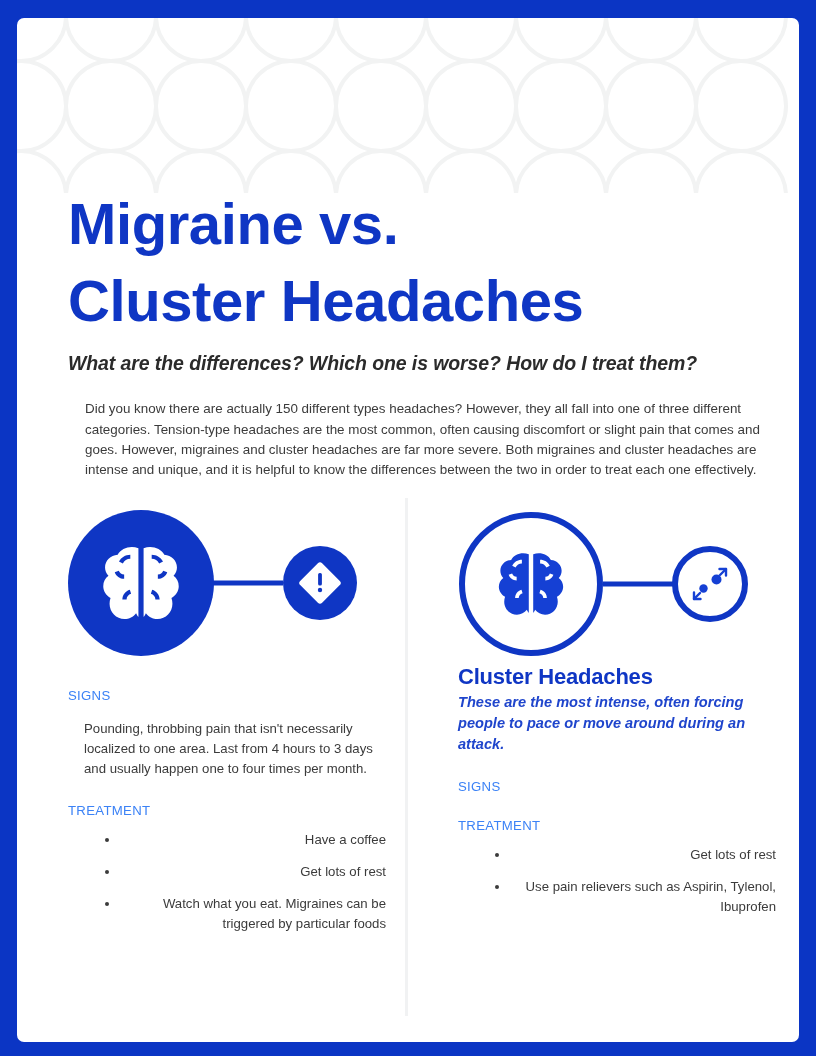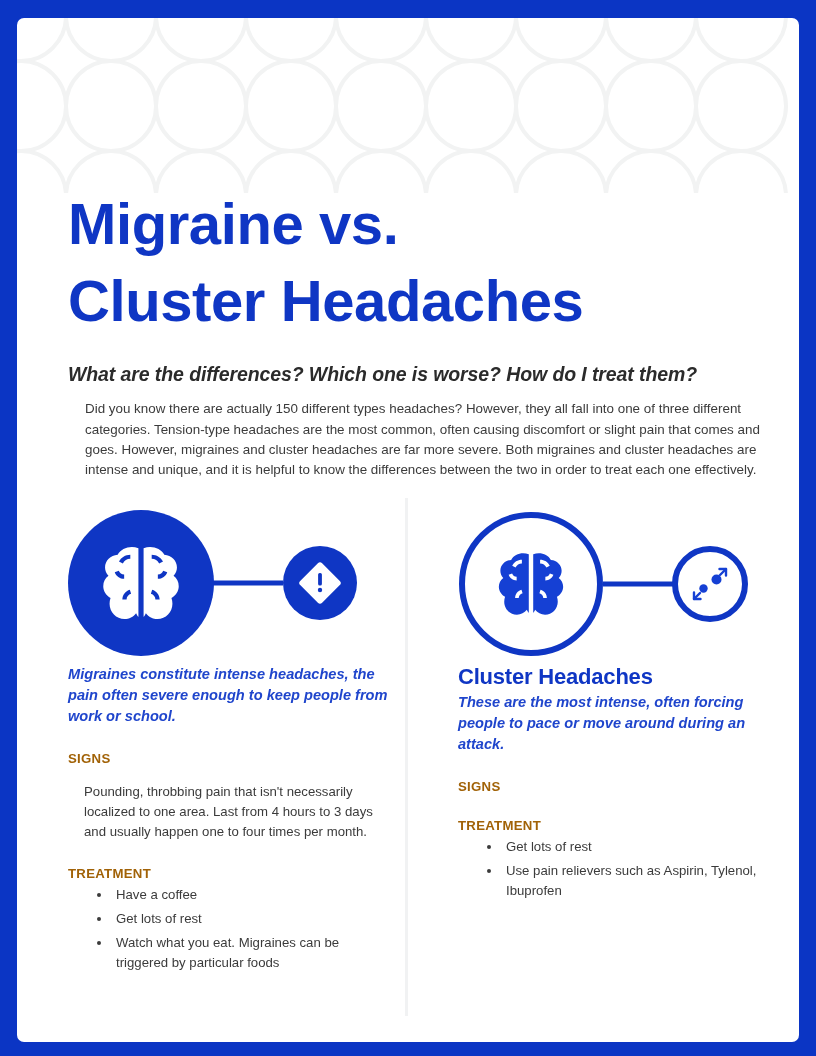--- a/index.html
+++ b/index.html
@@ -63,21 +63,20 @@
   .subtitle {
     position: absolute;
     left: 51px;
     top: 334px;
     width: 700px;
     font-size: 19.5px;
     font-style: italic;
     font-weight: 600;
     color: #2b2b2b;
     letter-spacing: -0.1px;
-    margin-top: 11px;
   }
   .intro {
     position: absolute;
     left: 68px;
     top: 368px;
     width: 678px;
     font-size: 13.4px;
     line-height: 20.2px;
     color: #3b3b3b;
   }
@@ -116,40 +115,40 @@
   }
   .col-lead {
     color: #1f45cc;
     font-size: 14.6px;
     font-style: italic;
     font-weight: 600;
     line-height: 21px;
     margin: 0;
   }
   .sec-label {
-    color: #a16207;
+    color: #3b82f6;
     font-size: 13.2px;
-    font-weight: 700;
+    font-weight: 400;
     letter-spacing: 0.3px;
     margin: 24px 0 2px 0;
   }
   .sec-body {
     color: #3b3b3b;
     font-size: 13.2px;
     line-height: 20px;
     margin: 16px;
   }
   .bullets {
     margin: 3px 0 0 0;
     padding-left: 40px;
     color: #3b3b3b;
     font-size: 13.2px;
     line-height: 20px;
   }
-  .bullets li { margin: 4px; padding-left: 4px; }
+  .bullets li { margin: 12px; padding-left: 4px; text-align: right; }
   .col-right .col-title { font-size: 22px; }
 </style>
 </head>
 <body>
 
 <div class="poster">
   <div class="page">
 
     <div class="pattern">
       <svg width="782" height="175" viewBox="0 0 782 175" xmlns="http://www.w3.org/2000/svg">
@@ -230,21 +229,20 @@
 
           <circle cx="252" cy="87" r="37" fill="#0f36c4"></circle>
           <g transform="translate(252,87)">
             <rect x="-15.5" y="-15.5" width="31" height="31" rx="3" transform="rotate(45)" fill="#ffffff"></rect>
             <rect x="-1.9" y="-10" width="3.8" height="12.5" rx="1.6" fill="#0f36c4"></rect>
             <circle cx="0" cy="7" r="2.2" fill="#0f36c4"></circle>
           </g>
         </svg>
       </div>
 
-      <p class="col-lead">Migraines constitute intense headaches, the pain often severe enough to keep people from work or school.</p>
 
       <div class="sec-label">SIGNS</div>
       <p class="sec-body">Pounding, throbbing pain that isn't necessarily localized to one area. Last from 4 hours to 3 days and usually happen one to four times per month.</p>
 
       <div class="sec-label">TREATMENT</div>
       <ul class="bullets">
         <li>Have a coffee</li>
         <li>Get lots of rest</li>
         <li>Watch what you eat. Migraines can be triggered by particular foods</li>
       </ul>

